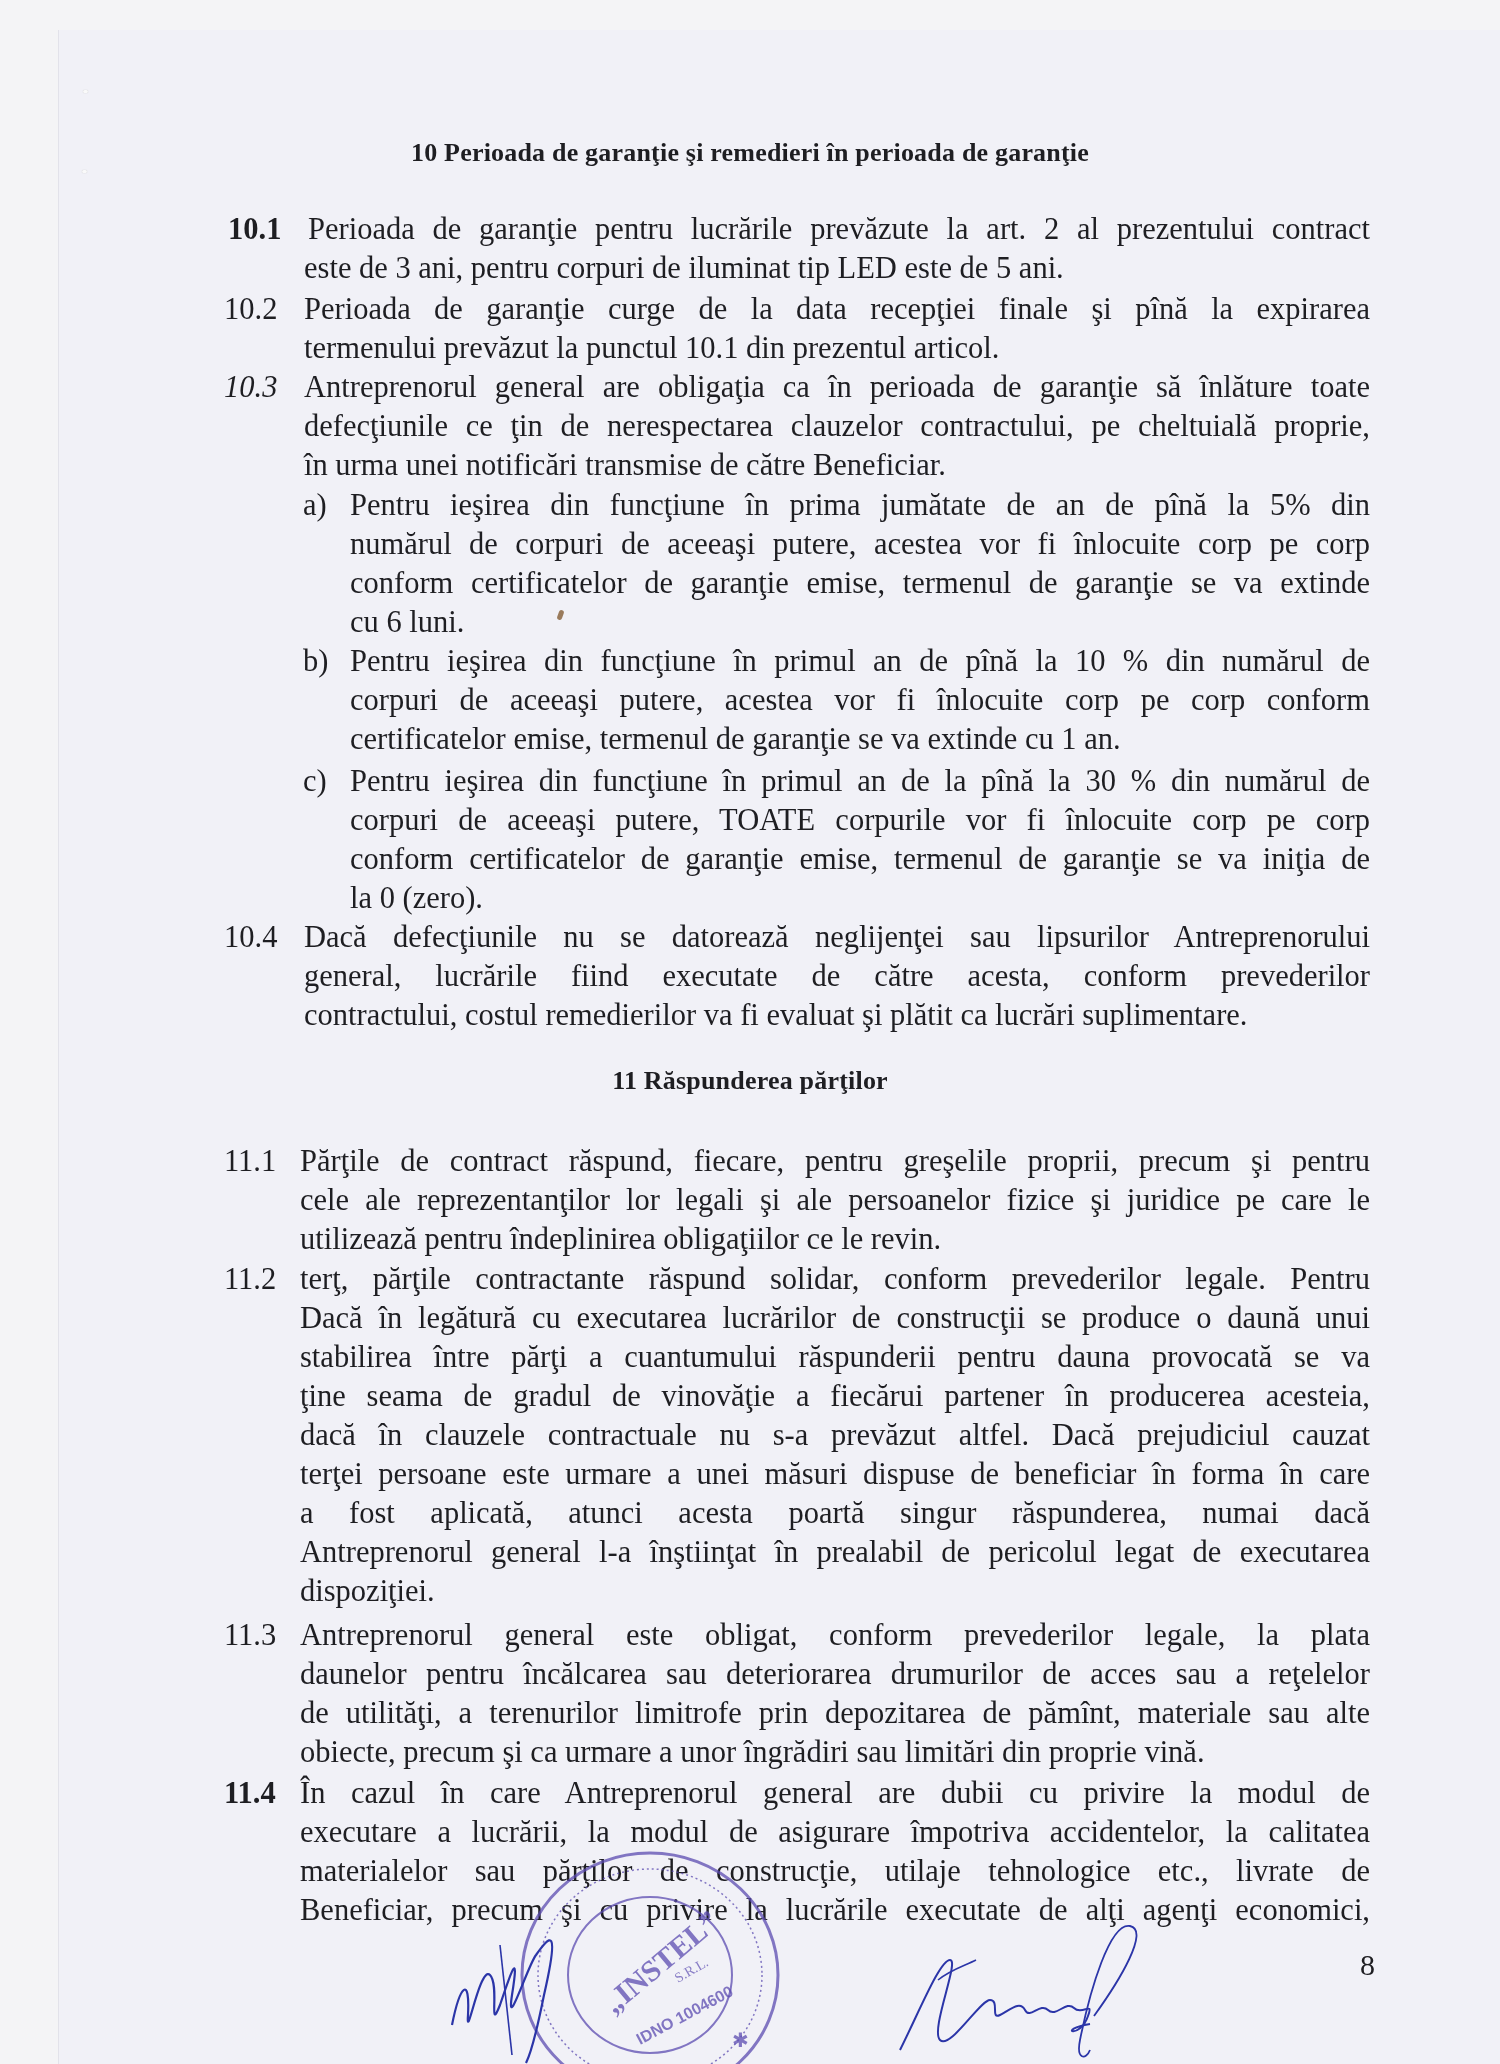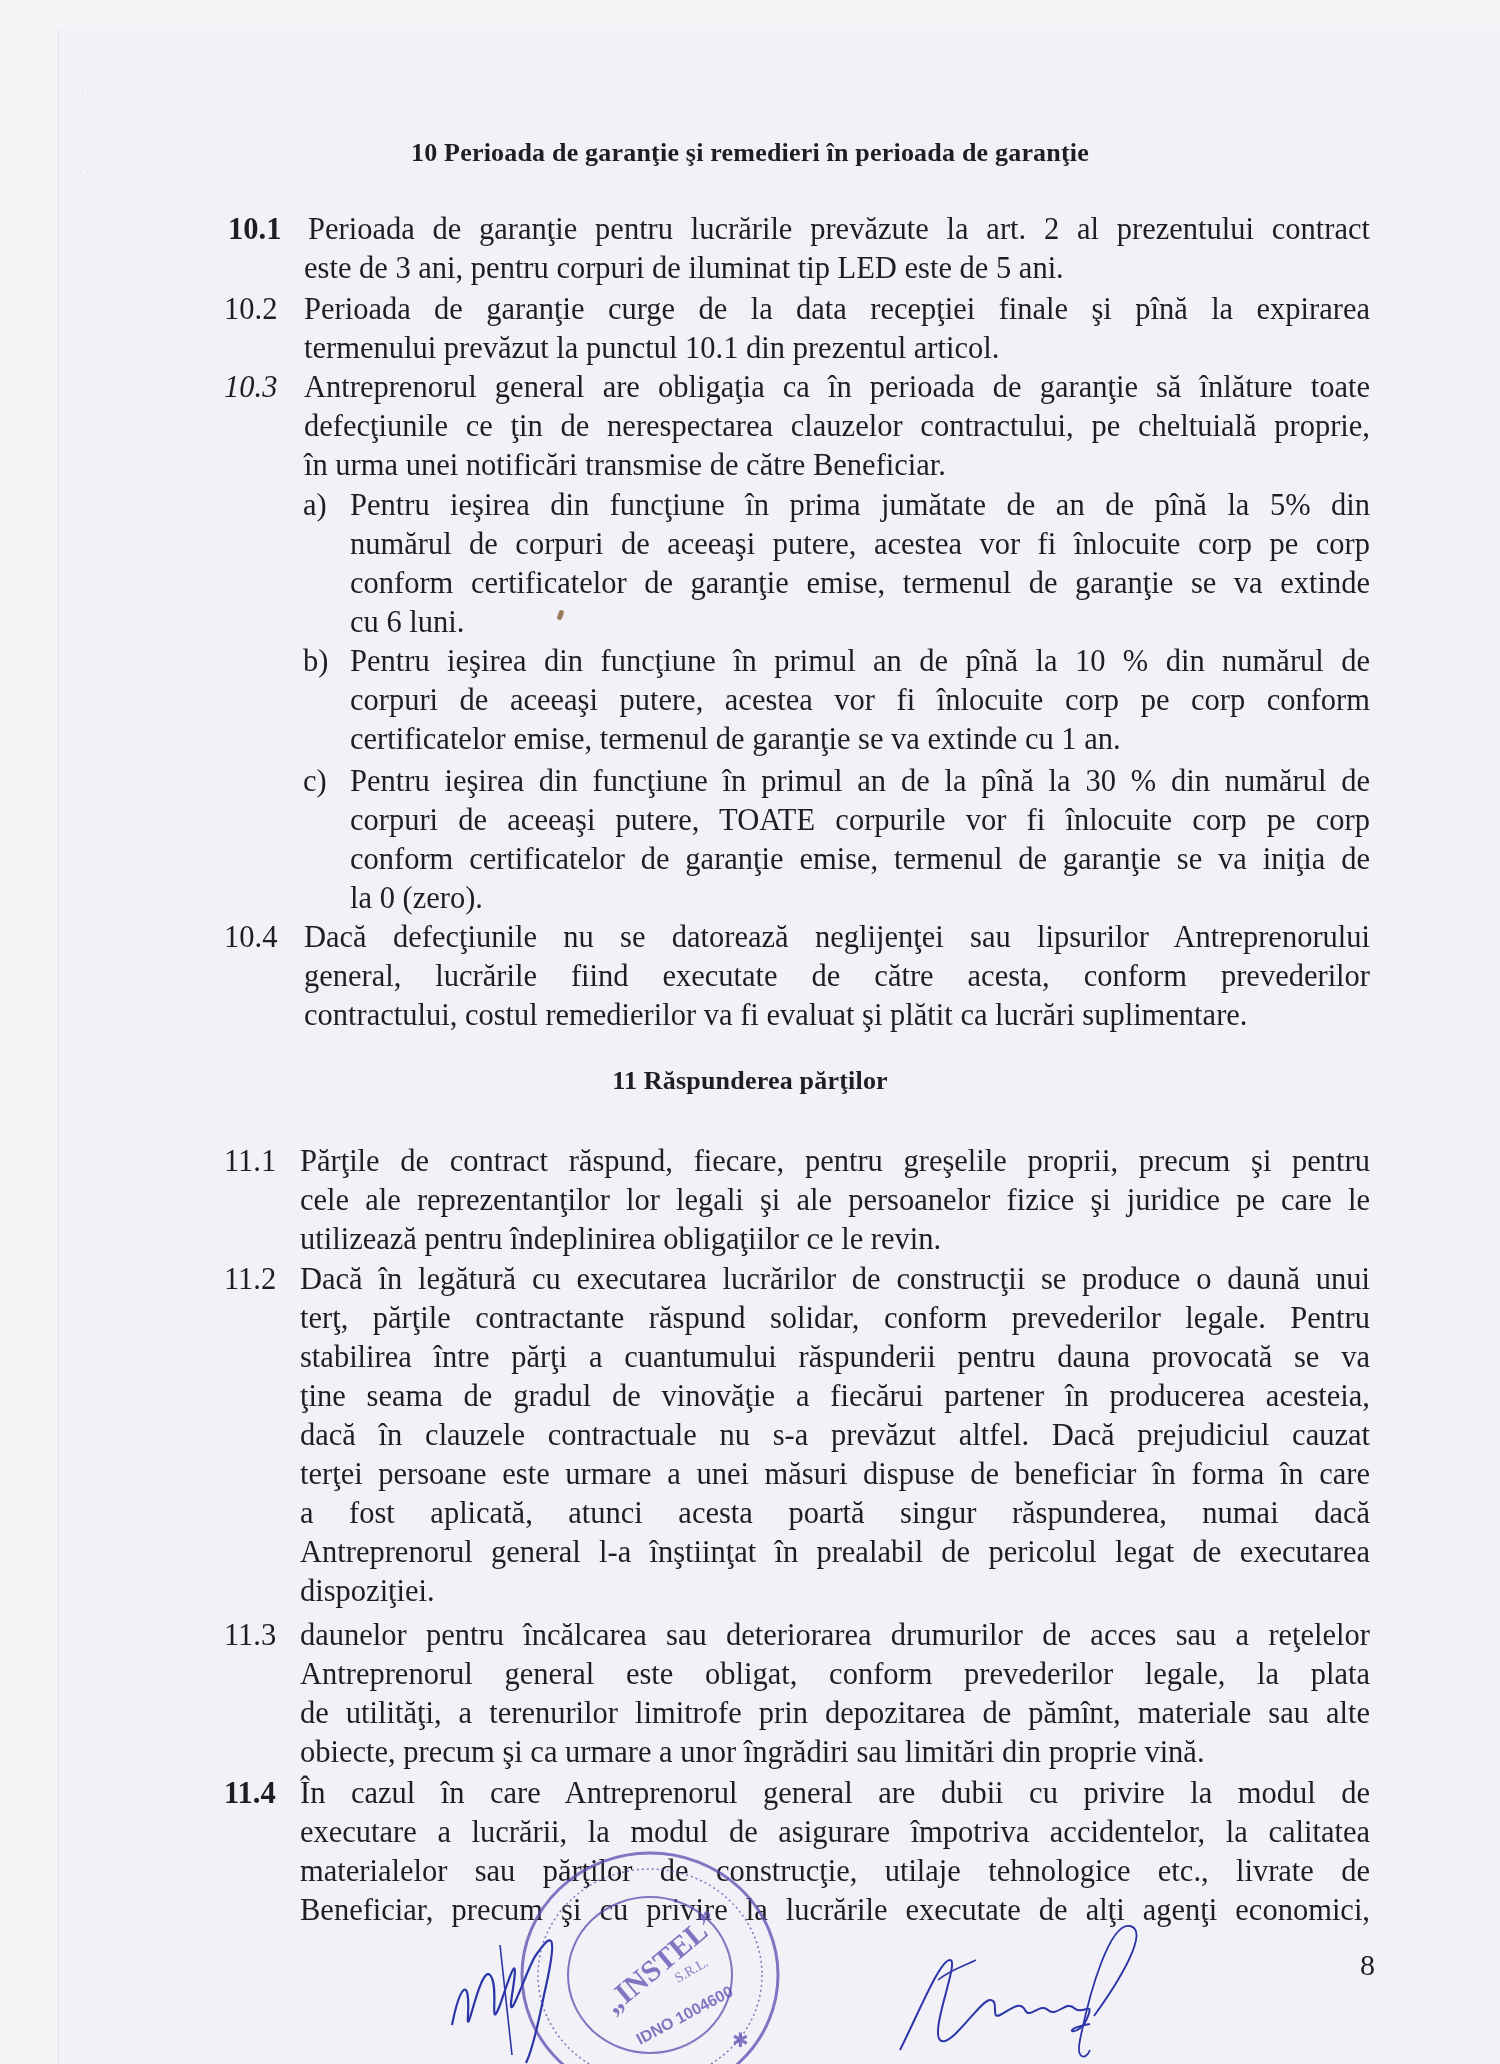--- a/index.html
+++ b/index.html
@@ -97,35 +97,35 @@
 
 <div class="para" style="left:300px; top:1142px; width:1070px;">
   <span class="num" style="left:-76px;">11.1</span>
   <span class="line">Părţile de contract răspund, fiecare, pentru greşelile proprii, precum şi pentru</span>
   <span class="line">cele ale reprezentanţilor lor legali şi ale persoanelor fizice şi juridice pe care le</span>
   <span class="line last">utilizează pentru îndeplinirea obligaţiilor ce le revin.</span>
 </div>
 
 <div class="para" style="left:300px; top:1260px; width:1070px;">
   <span class="num" style="left:-76px;">11.2</span>
+  <span class="line">terţ, părţile contractante răspund solidar, conform prevederilor legale. Pentru</span>
   <span class="line">Dacă în legătură cu executarea lucrărilor de construcţii se produce o daună unui</span>
-  <span class="line">terţ, părţile contractante răspund solidar, conform prevederilor legale. Pentru</span>
   <span class="line">stabilirea între părţi a cuantumului răspunderii pentru dauna provocată se va</span>
   <span class="line">ţine seama de gradul de vinovăţie a fiecărui partener în producerea acesteia,</span>
   <span class="line">dacă în clauzele contractuale nu s-a prevăzut altfel. Dacă prejudiciul cauzat</span>
   <span class="line">terţei persoane este urmare a unei măsuri dispuse de beneficiar în forma în care</span>
   <span class="line">a fost aplicată, atunci acesta poartă singur răspunderea, numai dacă</span>
   <span class="line">Antreprenorul general l-a înştiinţat în prealabil de pericolul legat de executarea</span>
   <span class="line last">dispoziţiei.</span>
 </div>
 
 <div class="para" style="left:300px; top:1616px; width:1070px;">
   <span class="num" style="left:-76px;">11.3</span>
+  <span class="line">Antreprenorul general este obligat, conform prevederilor legale, la plata</span>
   <span class="line">daunelor pentru încălcarea sau deteriorarea drumurilor de acces sau a reţelelor</span>
-  <span class="line">Antreprenorul general este obligat, conform prevederilor legale, la plata</span>
   <span class="line">de utilităţi, a terenurilor limitrofe prin depozitarea de pămînt, materiale sau alte</span>
   <span class="line last">obiecte, precum şi ca urmare a unor îngrădiri sau limitări din proprie vină.</span>
 </div>
 
 <div class="para" style="left:300px; top:1774px; width:1070px;">
   <span class="num" style="left:-76px;font-weight:bold;">11.4</span>
   <span class="line">În cazul în care Antreprenorul general are dubii cu privire la modul de</span>
   <span class="line">executare a lucrării, la modul de asigurare împotriva accidentelor, la calitatea</span>
   <span class="line">materialelor sau părţilor de construcţie, utilaje tehnologice etc., livrate de</span>
   <span class="line">Beneficiar, precum şi cu privire la lucrările executate de alţi agenţi economici,</span>

